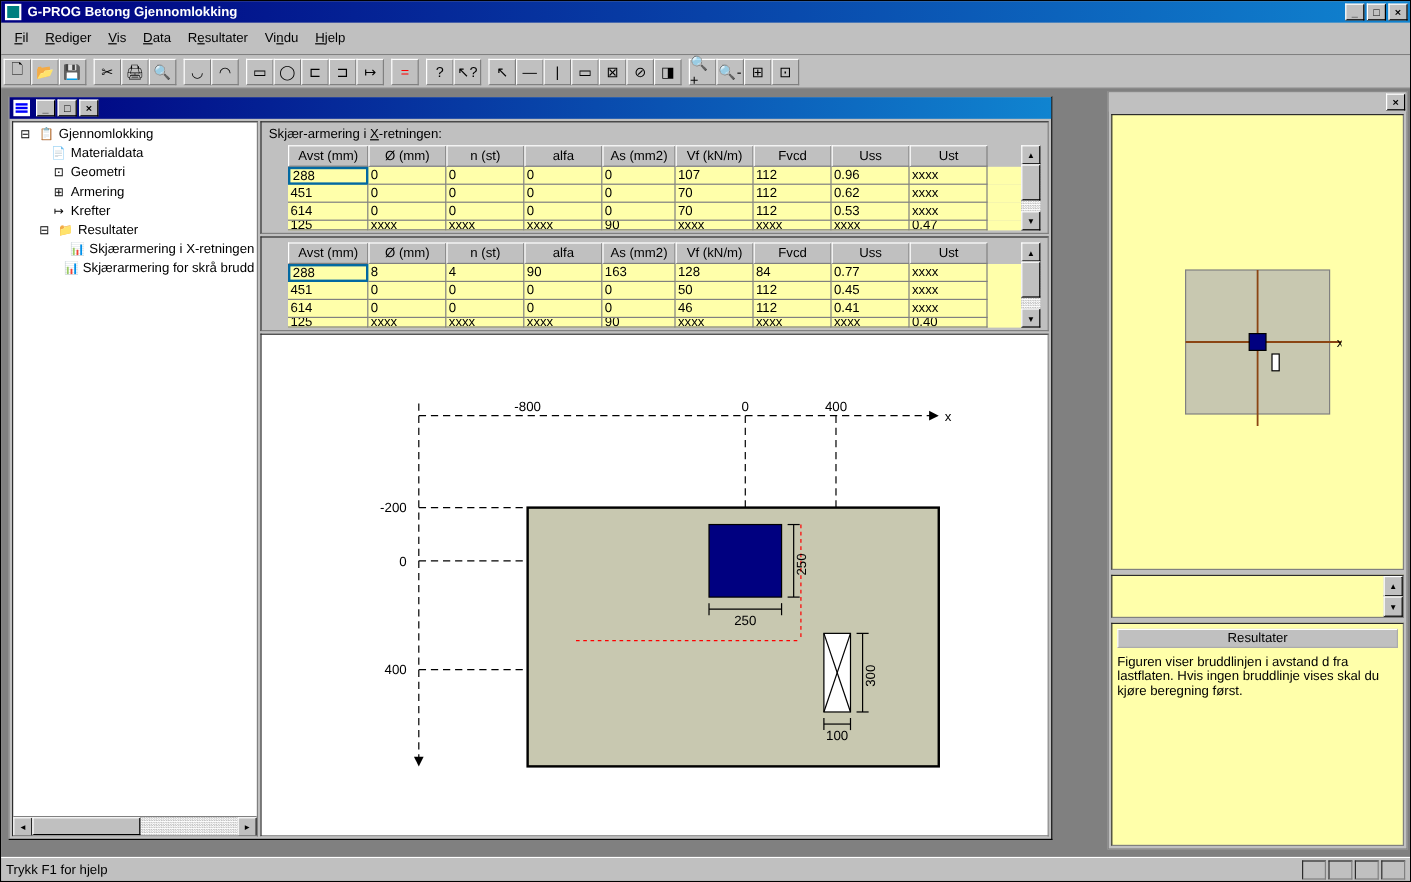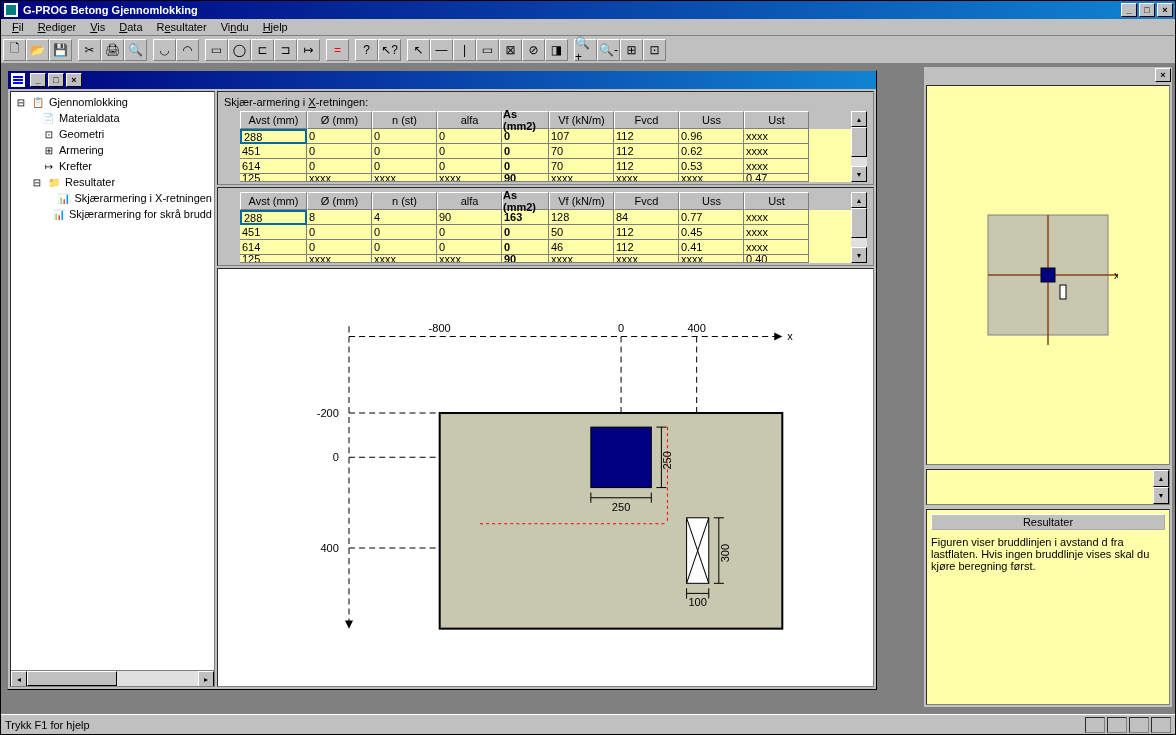--- a/index.html
+++ b/index.html
@@ -5,21 +5,21 @@
 * { box-sizing: border-box; margin: 0; padding: 0; font-family: "MS Sans Serif", Tahoma, sans-serif; font-size: 11px; }
 body { background: #c0c0c0; width: 1176px; height: 735px; overflow: hidden; position: relative; }
 
 .main-window { width: 1176px; height: 735px; display: flex; flex-direction: column; border: 1px solid #000; }
 .titlebar { background: linear-gradient(to right, #000080, #1084d0); color: #fff; height: 18px; display: flex; align-items: center; padding: 0 2px; font-weight: bold; }
 .titlebar .icon { width: 16px; height: 16px; margin-right: 4px; display: inline-flex; align-items: center; justify-content: center; }
 .titlebar .title { flex: 1; }
 .win-controls { display: flex; gap: 2px; }
 .win-btn { width: 16px; height: 14px; background: #c0c0c0; border: 1px solid #fff; border-right-color: #000; border-bottom-color: #000; font-size: 9px; font-weight: bold; color: #000; display: flex; align-items: center; justify-content: center; cursor: pointer; font-family: Arial; }
 
-.menubar { background: #c0c0c0; height: 17px; display: flex; align-items: center; padding: 0 4px; border-bottom: 1px solid #808080; }
+.menubar { background: #c0c0c0; height: 27px; display: flex; align-items: center; padding: 0 4px; border-bottom: 1px solid #808080; }
 .menu-item { padding: 2px 7px; cursor: pointer; }
 .menu-item u { text-decoration: underline; }
 
 .toolbar { background: #c0c0c0; height: 28px; display: flex; align-items: center; padding: 2px; gap: 0; border-bottom: 1px solid #808080; }
 .tool-btn { width: 23px; height: 22px; background: #c0c0c0; border: 1px solid #fff; border-right-color: #808080; border-bottom-color: #808080; display: flex; align-items: center; justify-content: center; cursor: pointer; font-size: 12px; }
 .tool-sep { width: 6px; }
 
 .client-area { flex: 1; background: #808080; position: relative; }
 
 .mdi-child { position: absolute; background: #c0c0c0; border: 1px solid #808080; border-right-color: #000; border-bottom-color: #000; display: flex; flex-direction: column; }
@@ -62,21 +62,21 @@
 .mid-scroll { height: 36px; margin: 2px; background: #ffffaa; border: 1px inset #808080; position: relative; }
 .mid-scroll .vbuttons { position: absolute; right: 0; top: 0; bottom: 0; width: 16px; display: flex; flex-direction: column; }
 .info-box { flex: 1; background: #ffffaa; margin: 2px; border: 1px inset #808080; padding: 4px; }
 .info-title { text-align: center; margin-bottom: 6px; background: #c0c0c0; border: 1px outset #fff; padding: 1px 0; }
 
 .statusbar { height: 20px; background: #c0c0c0; border-top: 1px solid #fff; display: flex; align-items: center; padding: 0 4px; }
 .statusbar .msg { flex: 1; }
 .statusbar .pane { width: 20px; height: 16px; border: 1px inset #808080; margin-left: 2px; }
 
 .col-0 { width: 67px; } .col-1 { width: 65px; } .col-2 { width: 65px; } .col-3 { width: 65px; }
-.col-4 { width: 47px; font-weight: bold; } .col-5 { width: 65px; } .col-6 { width: 65px; } .col-7 { width: 65px; } .col-8 { width: 65px; }
+.col-4 { width: 61px; } .col-5 { width: 65px; } .col-6 { width: 65px; } .col-7 { width: 65px; } .col-8 { width: 65px; }
 </style>
 </head>
 <body>
 
 <div class="main-window">
   <div class="titlebar">
     <span class="icon">
       <svg width="14" height="14">
           <rect width="14" height="14" fill="#fff"></rect>
           <rect x="2" y="2" width="10" height="10" fill="#008080"></rect>

